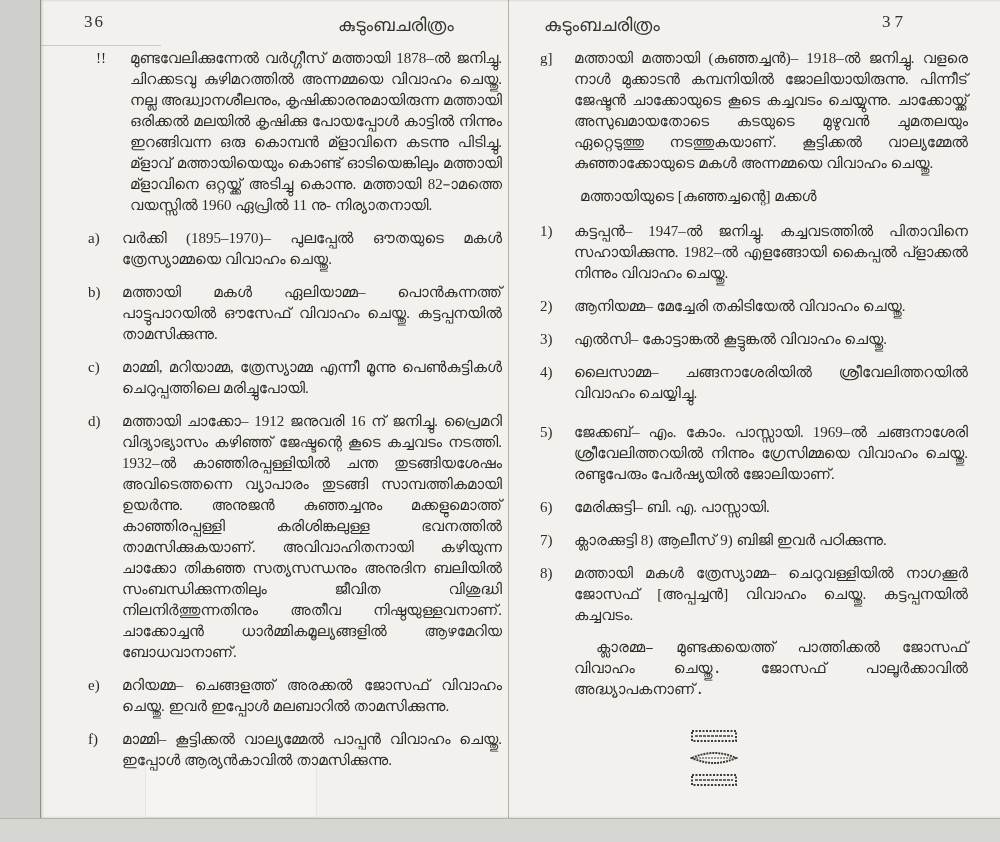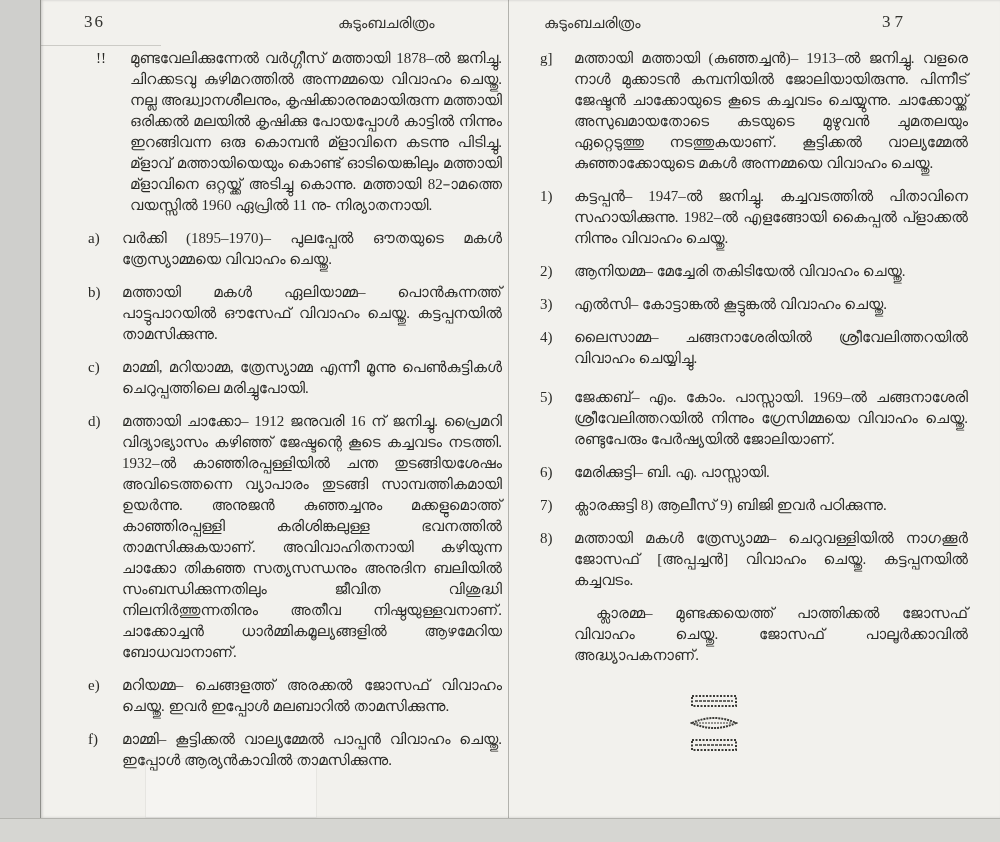--- a/index.html
+++ b/index.html
@@ -37,31 +37,31 @@
     position:absolute;left:145px;top:758px;width:170px;height:58px;
     border:1px solid rgba(120,120,112,0.12);
     background:rgba(255,255,255,0.25);
   }
   .pageno{
     position:absolute;top:12px;
     font-size:17px;letter-spacing:2px;color:#33332f;
   }
   .running-title{
     position:absolute;top:15px;
-    font-size:15px;color:#33332f;
+    font-size:18px;color:#33332f;
   }
   .body-col{position:absolute;font-size:15px;line-height:21px;text-align:justify;}
   .item{display:flex;margin-bottom:12px;}
   .marker{flex:0 0 34px;font-size:15px;color:#2b2b27;text-align:left;}
   .itext{flex:1;}
   .section-heading{
     margin:26px 0 20px 34px;font-size:15px;
   }
   .closing{
-    margin:6px 0 0 34px;text-indent:22px;
+    margin:6px 0 0 34px;text-indent:22px;font-family:Liberation Mono, monospace;
   }
   .ornament-wrap{margin:28px 0 0 150px;}
 </style>
 </head>
 <body>
 
 <div class="scan">
   <div class="paper"></div>
   <div class="crease-left"></div>
   <div class="gutter"></div>
@@ -104,23 +104,24 @@
       <span class="itext">മാമ്മി– കൂട്ടിക്കൽ വാല്യമ്മേൽ പാപ്പൻ വിവാഹം ചെയ്തു. ഇപ്പോൾ ആര്യൻകാവിൽ താമസിക്കുന്നു.</span>
     </div>
   </div>
 
   <div class="running-title" style="left:544px;">കുടുംബചരിത്രം</div>
   <div class="pageno" style="left:882px;letter-spacing:4px;">37</div>
 
   <div class="body-col" style="left:540px;top:48px;width:428px;">
     <div class="item">
       <span class="marker">g]</span>
-      <span class="itext">മത്തായി മത്തായി (കുഞ്ഞച്ചൻ)– 1913–ൽ ജനിച്ചു. വളരെ നാൾ മുക്കാടൻ കമ്പനിയിൽ ജോലിയായിരുന്നു. പിന്നീട് ജേഷ്ടൻ ചാക്കോയുടെ കൂടെ കച്ചവടം ചെയ്യുന്നു. ചാക്കോയ്ക്ക് അസുഖമായതോടെ കടയുടെ മുഴുവൻ ചുമതലയും ഏറ്റെടുത്തു നടത്തുകയാണ്. കൂട്ടിക്കൽ വാല്യമ്മേൽ കുഞ്ഞാക്കോയുടെ മകൾ അന്നമ്മയെ വിവാഹം ചെയ്തു.</span>
+      <span class="itext">മത്തായി മത്തായി (കുഞ്ഞച്ചൻ)– 1918–ൽ ജനിച്ചു. വളരെ നാൾ മുക്കാടൻ കമ്പനിയിൽ ജോലിയായിരുന്നു. പിന്നീട് ജേഷ്ടൻ ചാക്കോയുടെ കൂടെ കച്ചവടം ചെയ്യുന്നു. ചാക്കോയ്ക്ക് അസുഖമായതോടെ കടയുടെ മുഴുവൻ ചുമതലയും ഏറ്റെടുത്തു നടത്തുകയാണ്. കൂട്ടിക്കൽ വാല്യമ്മേൽ കുഞ്ഞാക്കോയുടെ മകൾ അന്നമ്മയെ വിവാഹം ചെയ്തു.</span>
     </div>
 
+    <div class="section-heading" style="margin:10px 0 14px 40px;">മത്തായിയുടെ [കുഞ്ഞച്ചന്റെ] മക്കൾ</div>
 
     <div class="item">
       <span class="marker">1)</span>
       <span class="itext">കട്ടപ്പൻ– 1947–ൽ ജനിച്ചു. കച്ചവടത്തിൽ പിതാവിനെ സഹായിക്കുന്നു. 1982–ൽ എളങ്ങോയി കൈപ്പൽ പ്ളാക്കൽ നിന്നും വിവാഹം ചെയ്തു.</span>
     </div>
     <div class="item">
       <span class="marker">2)</span>
       <span class="itext">ആനിയമ്മ– മേച്ചേരി തകിടിയേൽ വിവാഹം ചെയ്തു.</span>
     </div>
     <div class="item">

